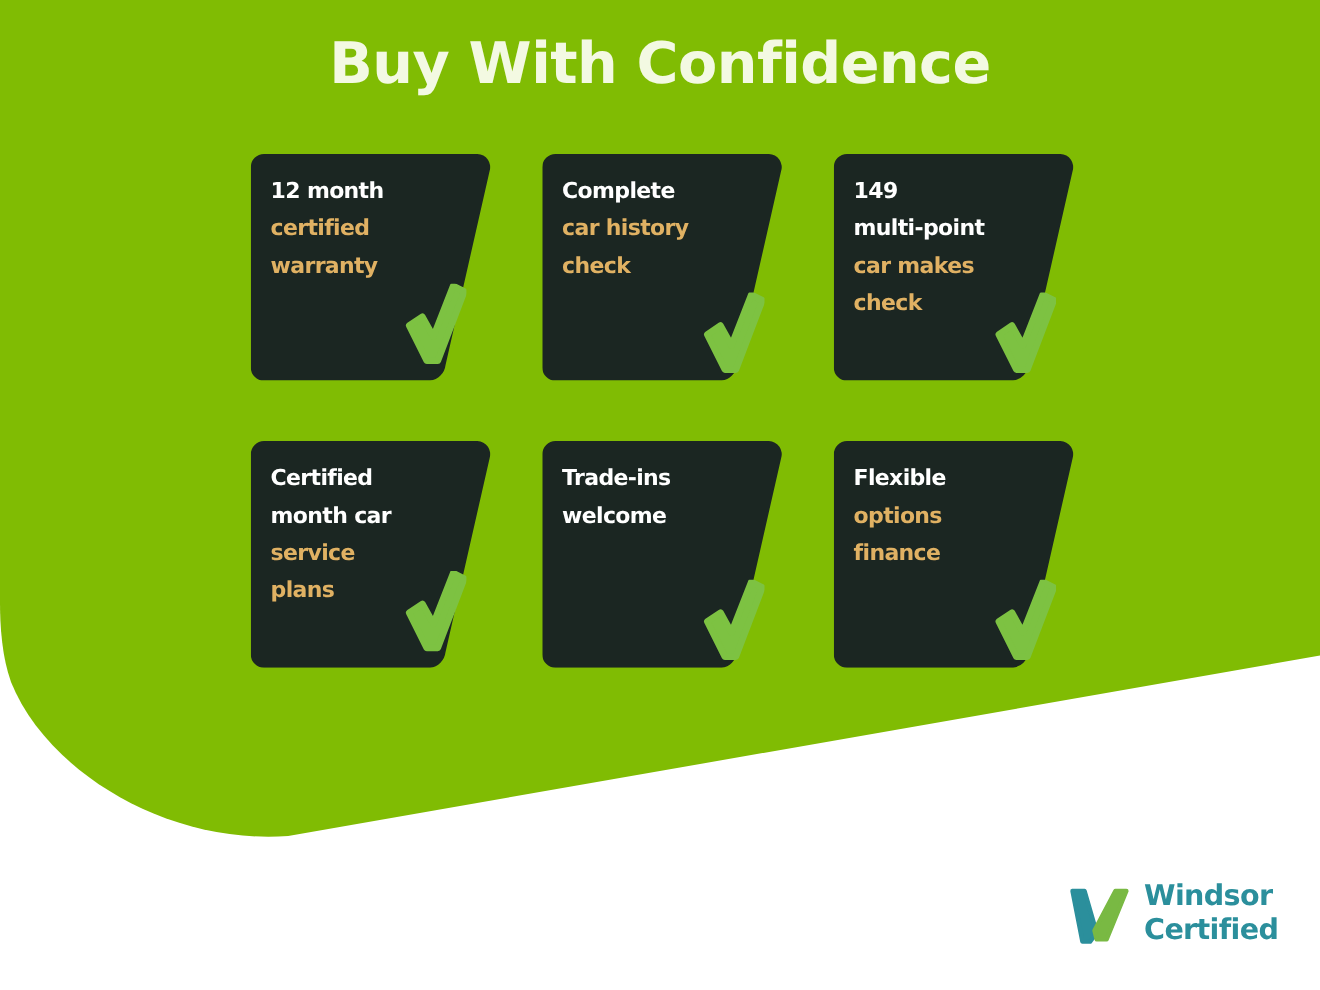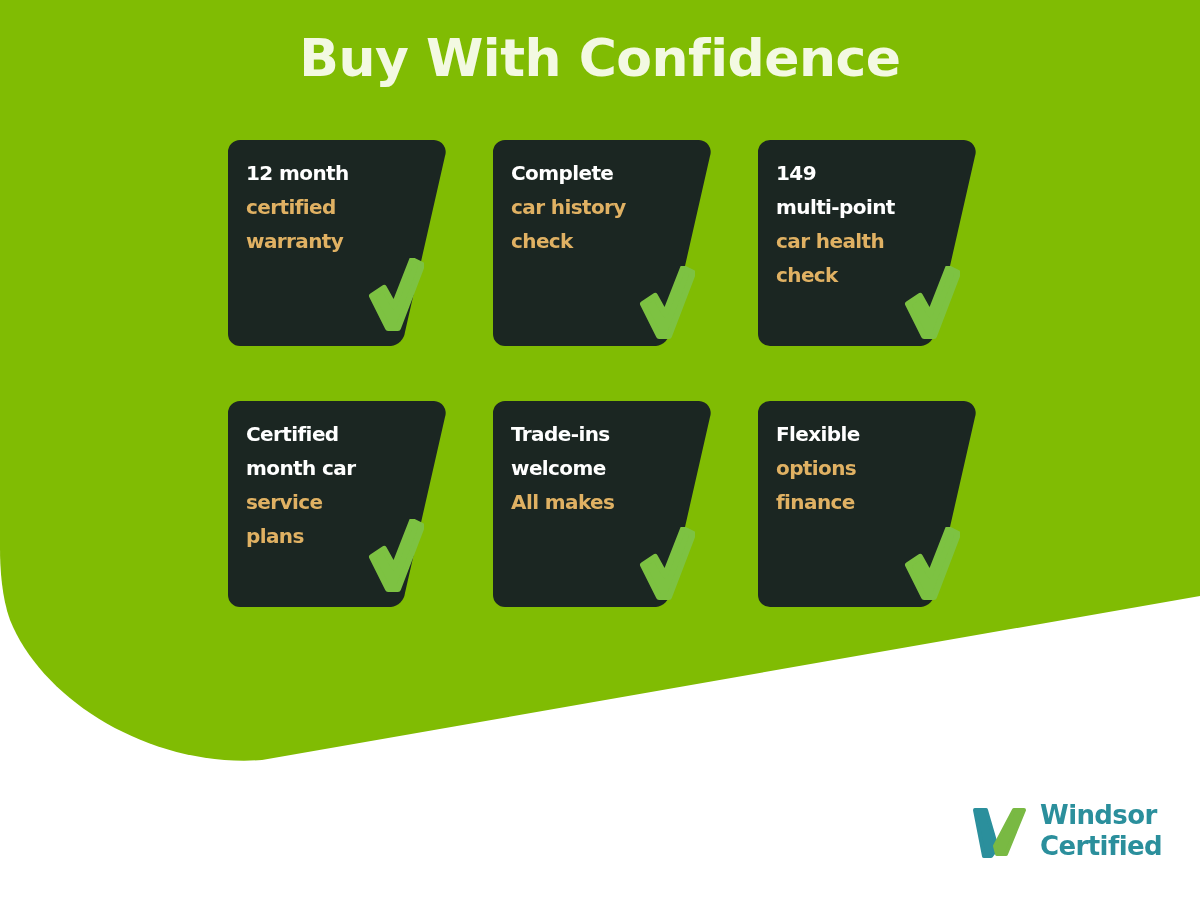--- a/index.html
+++ b/index.html
@@ -168,21 +168,21 @@
       </svg>
     </div>
 
     <div class="card">
       <svg class="card-bg" viewBox="0 0 218 206" preserveAspectRatio="none" aria-hidden="true">
         <path d="M 12,0 L 206,0 A 12,12 0 0 1 217,16 L 177,192 A 16,16 0 0 1 163,206 L 12,206 A 12,12 0 0 1 0,194 L 0,12 A 12,12 0 0 1 12,0 Z" fill="#1b2622"></path>
       </svg>
       <div class="card-text">
         <span class="line-white">149</span>
         <span class="line-white">multi-point</span>
-        <span class="line-gold">car health</span>
+        <span class="line-gold">car makes</span>
         <span class="line-gold">check</span>
       </div>
       <svg class="tick" viewBox="0 0 56 74" aria-hidden="true">
         <path d="M 4,38 L 16,30 L 26,48 L 44,2 L 54,7 L 30,70 L 20,70 Z" fill="#7dc242" stroke="#7dc242" stroke-width="6" stroke-linejoin="round"></path>
       </svg>
     </div>
 
     <div class="card tick-high">
       <svg class="card-bg" viewBox="0 0 218 206" preserveAspectRatio="none" aria-hidden="true">
         <path d="M 12,0 L 206,0 A 12,12 0 0 1 217,16 L 177,192 A 16,16 0 0 1 163,206 L 12,206 A 12,12 0 0 1 0,194 L 0,12 A 12,12 0 0 1 12,0 Z" fill="#1b2622"></path>
@@ -198,21 +198,20 @@
       </svg>
     </div>
 
     <div class="card">
       <svg class="card-bg" viewBox="0 0 218 206" preserveAspectRatio="none" aria-hidden="true">
         <path d="M 12,0 L 206,0 A 12,12 0 0 1 217,16 L 177,192 A 16,16 0 0 1 163,206 L 12,206 A 12,12 0 0 1 0,194 L 0,12 A 12,12 0 0 1 12,0 Z" fill="#1b2622"></path>
       </svg>
       <div class="card-text">
         <span class="line-white">Trade-ins</span>
         <span class="line-white">welcome</span>
-        <span class="line-gold">All makes</span>
       </div>
       <svg class="tick" viewBox="0 0 56 74" aria-hidden="true">
         <path d="M 4,38 L 16,30 L 26,48 L 44,2 L 54,7 L 30,70 L 20,70 Z" fill="#7dc242" stroke="#7dc242" stroke-width="6" stroke-linejoin="round"></path>
       </svg>
     </div>
 
     <div class="card">
       <svg class="card-bg" viewBox="0 0 218 206" preserveAspectRatio="none" aria-hidden="true">
         <path d="M 12,0 L 206,0 A 12,12 0 0 1 217,16 L 177,192 A 16,16 0 0 1 163,206 L 12,206 A 12,12 0 0 1 0,194 L 0,12 A 12,12 0 0 1 12,0 Z" fill="#1b2622"></path>
       </svg>

